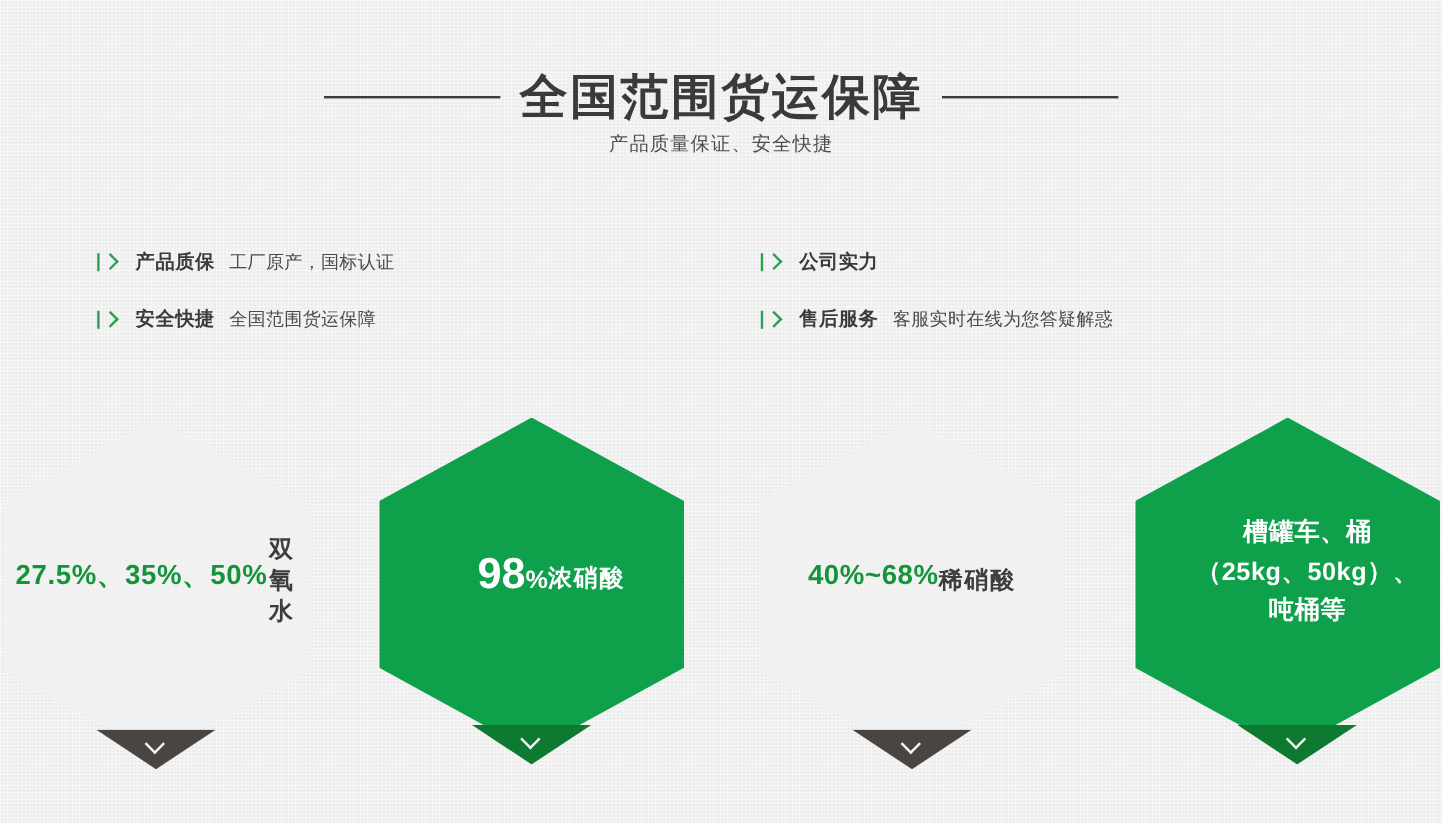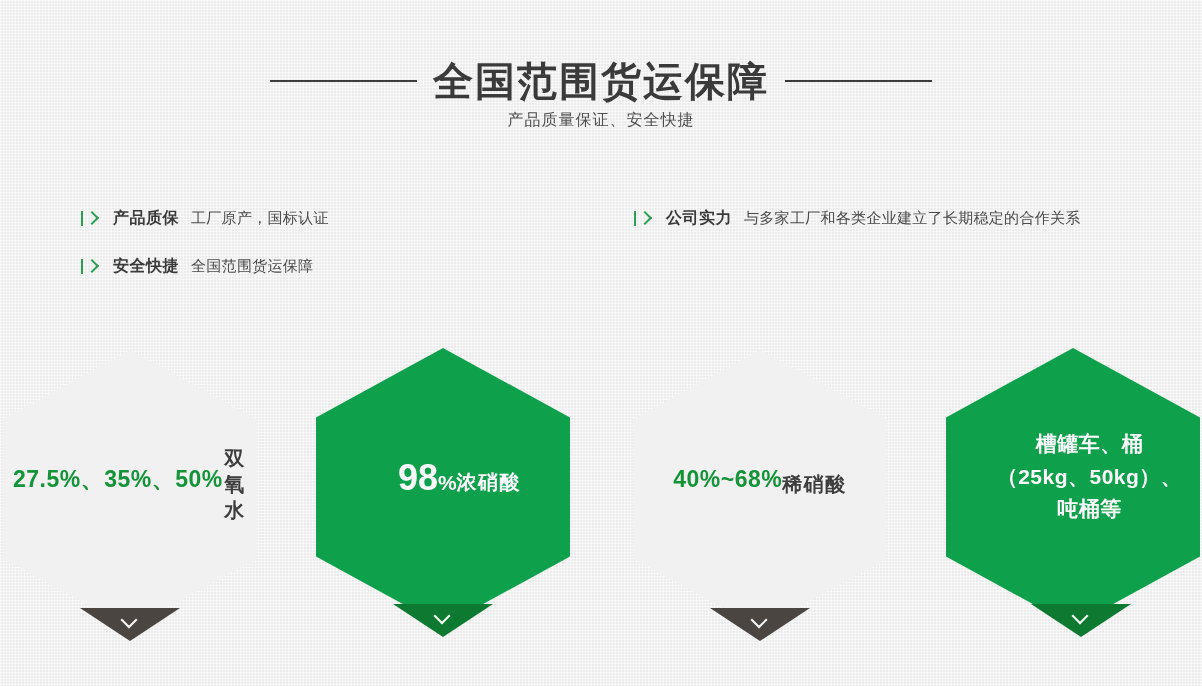--- a/index.html
+++ b/index.html
@@ -285,23 +285,30 @@
   </div>
 
   <div class="feature-col col-right">
 
     <div class="feature-item">
       <span class="bullet-icon">
         <span class="bar"></span>
           <span class="chev"></span>
       </span>
       <span class="feature-title">公司实力</span>
-      <span class="feature-desc">与多家工厂和各类企业建立了长期稳定的合作关系</span>
-    </div>
-
+    </div>
+
+    <div class="feature-item">
+      <span class="bullet-icon">
+        <span class="bar"></span>
+          <span class="chev"></span>
+      </span>
+      <span class="feature-title">售后服务</span>
+      <span class="feature-desc">客服实时在线为您答疑解惑</span>
+    </div>
 
   </div>
 </div>
 
 <div class="hex-area">
 
   <div class="hex-cell c1">
     <div class="hex-shape light"></div>
     <div class="hex-pointer dark"></div>
     <span class="pointer-chev"></span>

